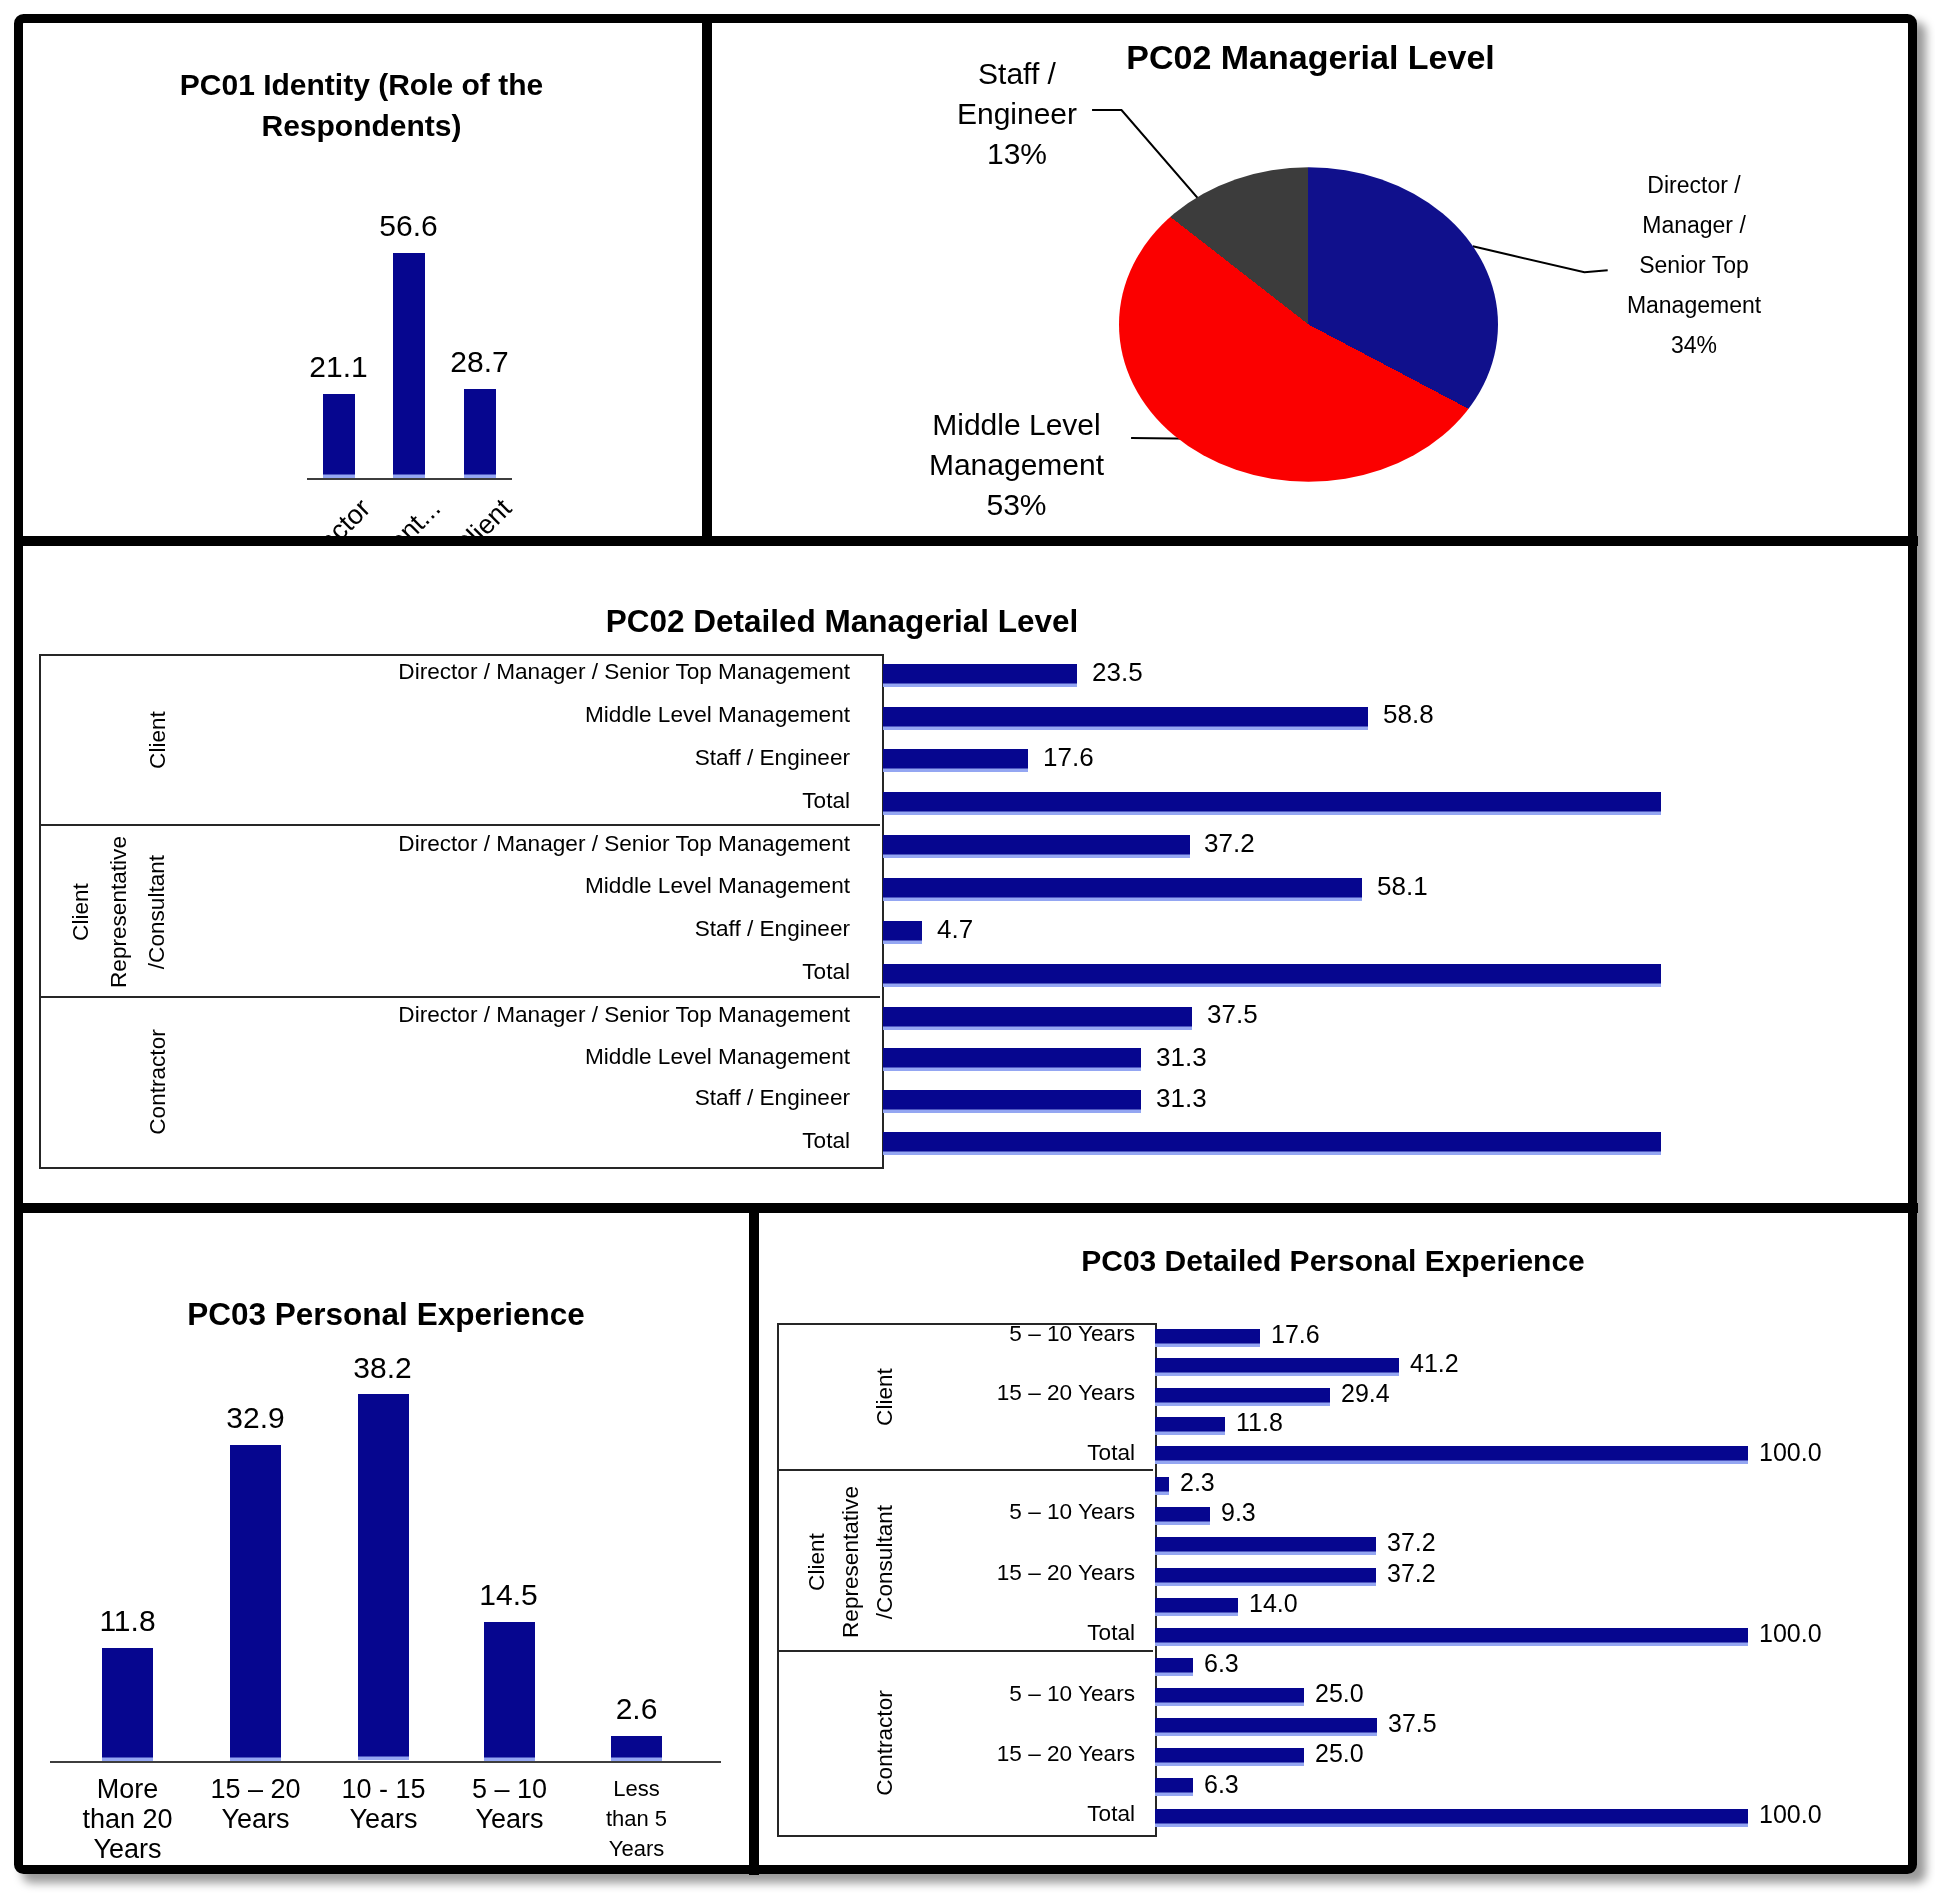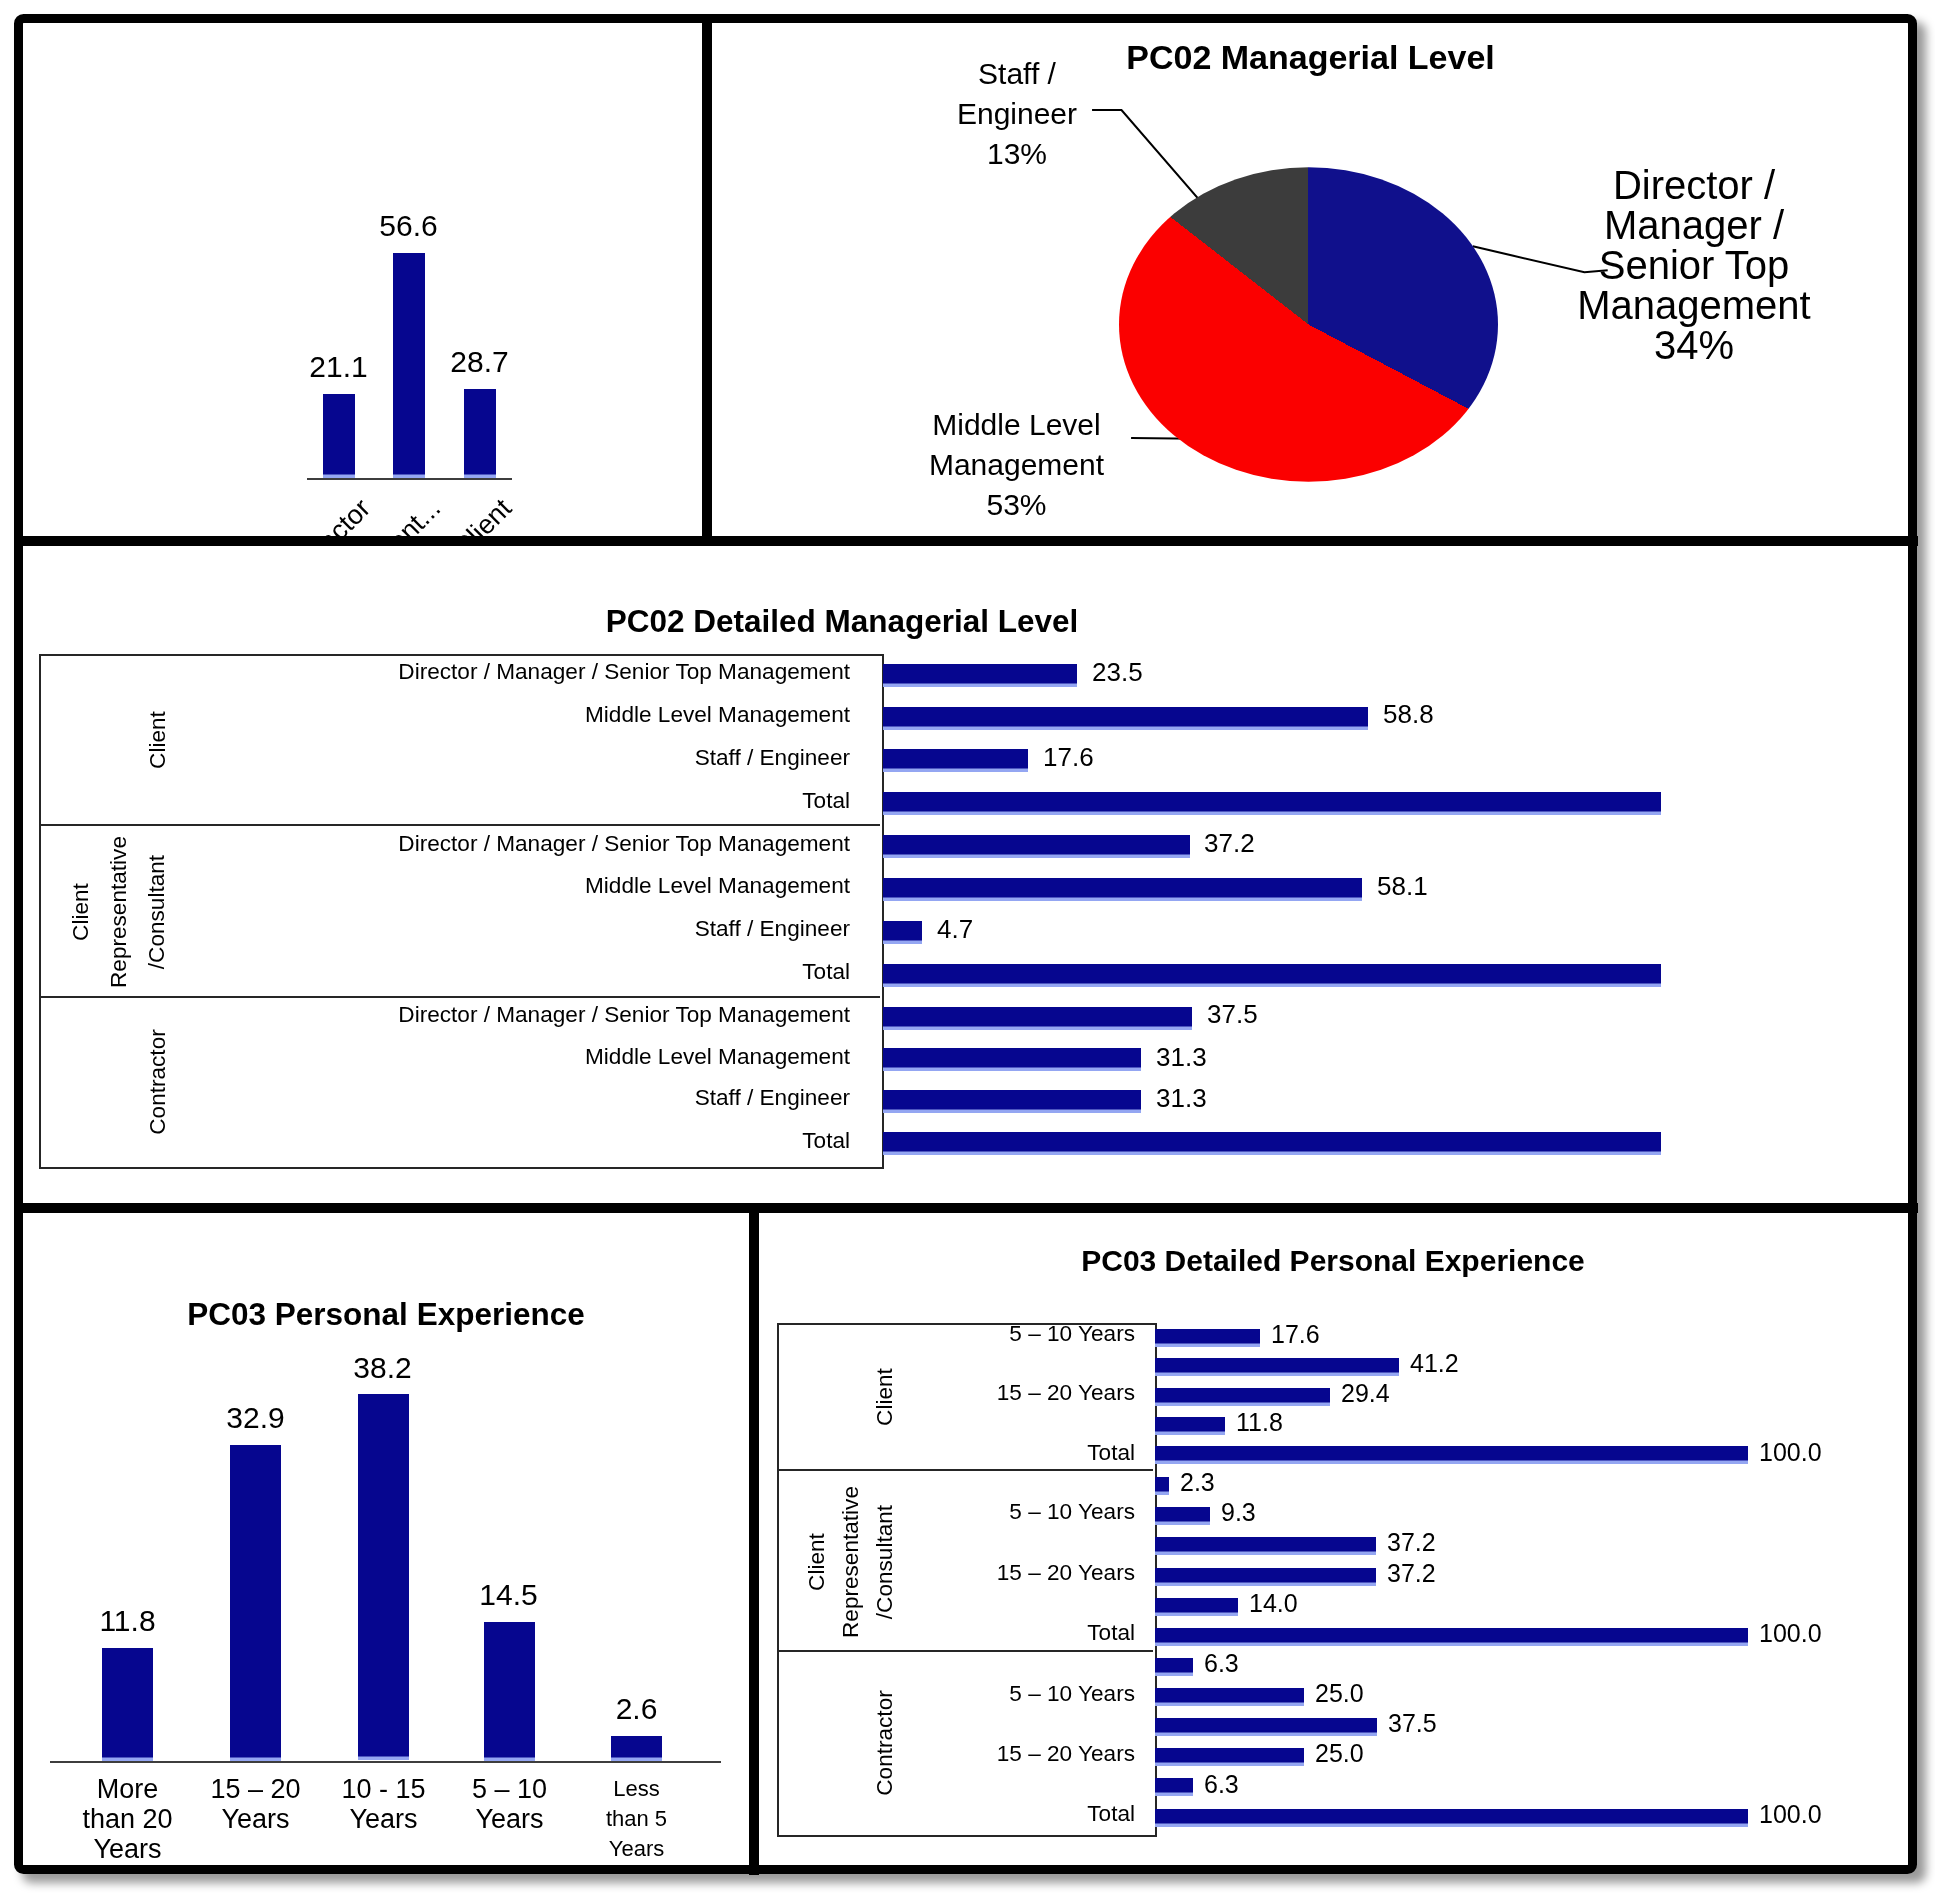--- a/index.html
+++ b/index.html
@@ -47,20 +47,21 @@
 <body>
 
 <div id="canvas">
   <div class="frame"></div>
   <div class="divider" id="div-h1"></div>
   <div class="divider" id="div-h2"></div>
   <div class="divider" id="div-v1"></div>
   <div class="divider" id="div-v2"></div>
 
   <div class="panel" id="p1">
+    <div class="title" id="t1">PC01 Identity (Role of the Respondents)</div>
     <div class="plot">
         <div class="axisline" style="left: 284px; top: 455px; width: 205px;"></div>
         <div class="bar" style="left: 300px; top: 371px; width: 31.5px; height: 84px; background: rgb(6, 6, 143);"></div>
         <div class="vval" style="left: 254px; top: 327px; width: 123px; font-size: 30px;">21.1</div>
         <div class="rcat" style="left: 127px; top: 470px; width: 205px; font-size: 27px;">Contractor</div>
         <div class="bar" style="left: 370px; top: 230px; width: 31.5px; height: 225px; background: rgb(6, 6, 143);"></div>
         <div class="vval" style="left: 324px; top: 186px; width: 123px; font-size: 30px;">56.6</div>
         <div class="rcat" style="left: 197px; top: 470px; width: 205px; font-size: 27px;">Client...</div>
         <div class="bar" style="left: 441px; top: 366px; width: 31.5px; height: 89px; background: rgb(6, 6, 143);"></div>
         <div class="vval" style="left: 395px; top: 322px; width: 123px; font-size: 30px;">28.7</div>
@@ -70,21 +71,21 @@
 
   <div class="panel" id="p2">
     <div class="title" id="t2">PC02 Managerial Level</div>
     <div class="plot">
       <svg class="leaders" width="1197" height="513" viewBox="0 0 1748 749">
         <polyline points="555,127 598,127 758,312"></polyline>
         <polyline points="1111,326 1274,364 1308,361"></polyline>
         <polyline points="612,606 708,607"></polyline>
       </svg>
     <div class="pie" style="left: 407px; top: 112px; width: 379px; height: 379px; background: conic-gradient(rgb(16, 16, 140) 0deg, rgb(16, 16, 140) 122.4deg, rgb(251, 0, 0) 122.4deg, rgb(251, 0, 0) 313.2deg, rgb(60, 60, 60) 313.2deg, rgb(60, 60, 60) 360deg); transform: scaleY(0.83);"></div>
-        <div class="plab" style="left: 804px; top: 142px; width: 356px; font-size: 40px;">Director /
+        <div class="plab" style="left: 804px; top: 142px; width: 356px; font-size: 23px;">Director /
 Manager /
 Senior Top
 Management
 34%</div>
         <div class="plab" style="left: 147px; top: 382px; width: 315px; font-size: 30px;">Middle Level
 Management
 53%</div>
         <div class="plab" style="left: 168px; top: 31px; width: 274px; font-size: 30px;">Staff /
 Engineer
 13%</div>

